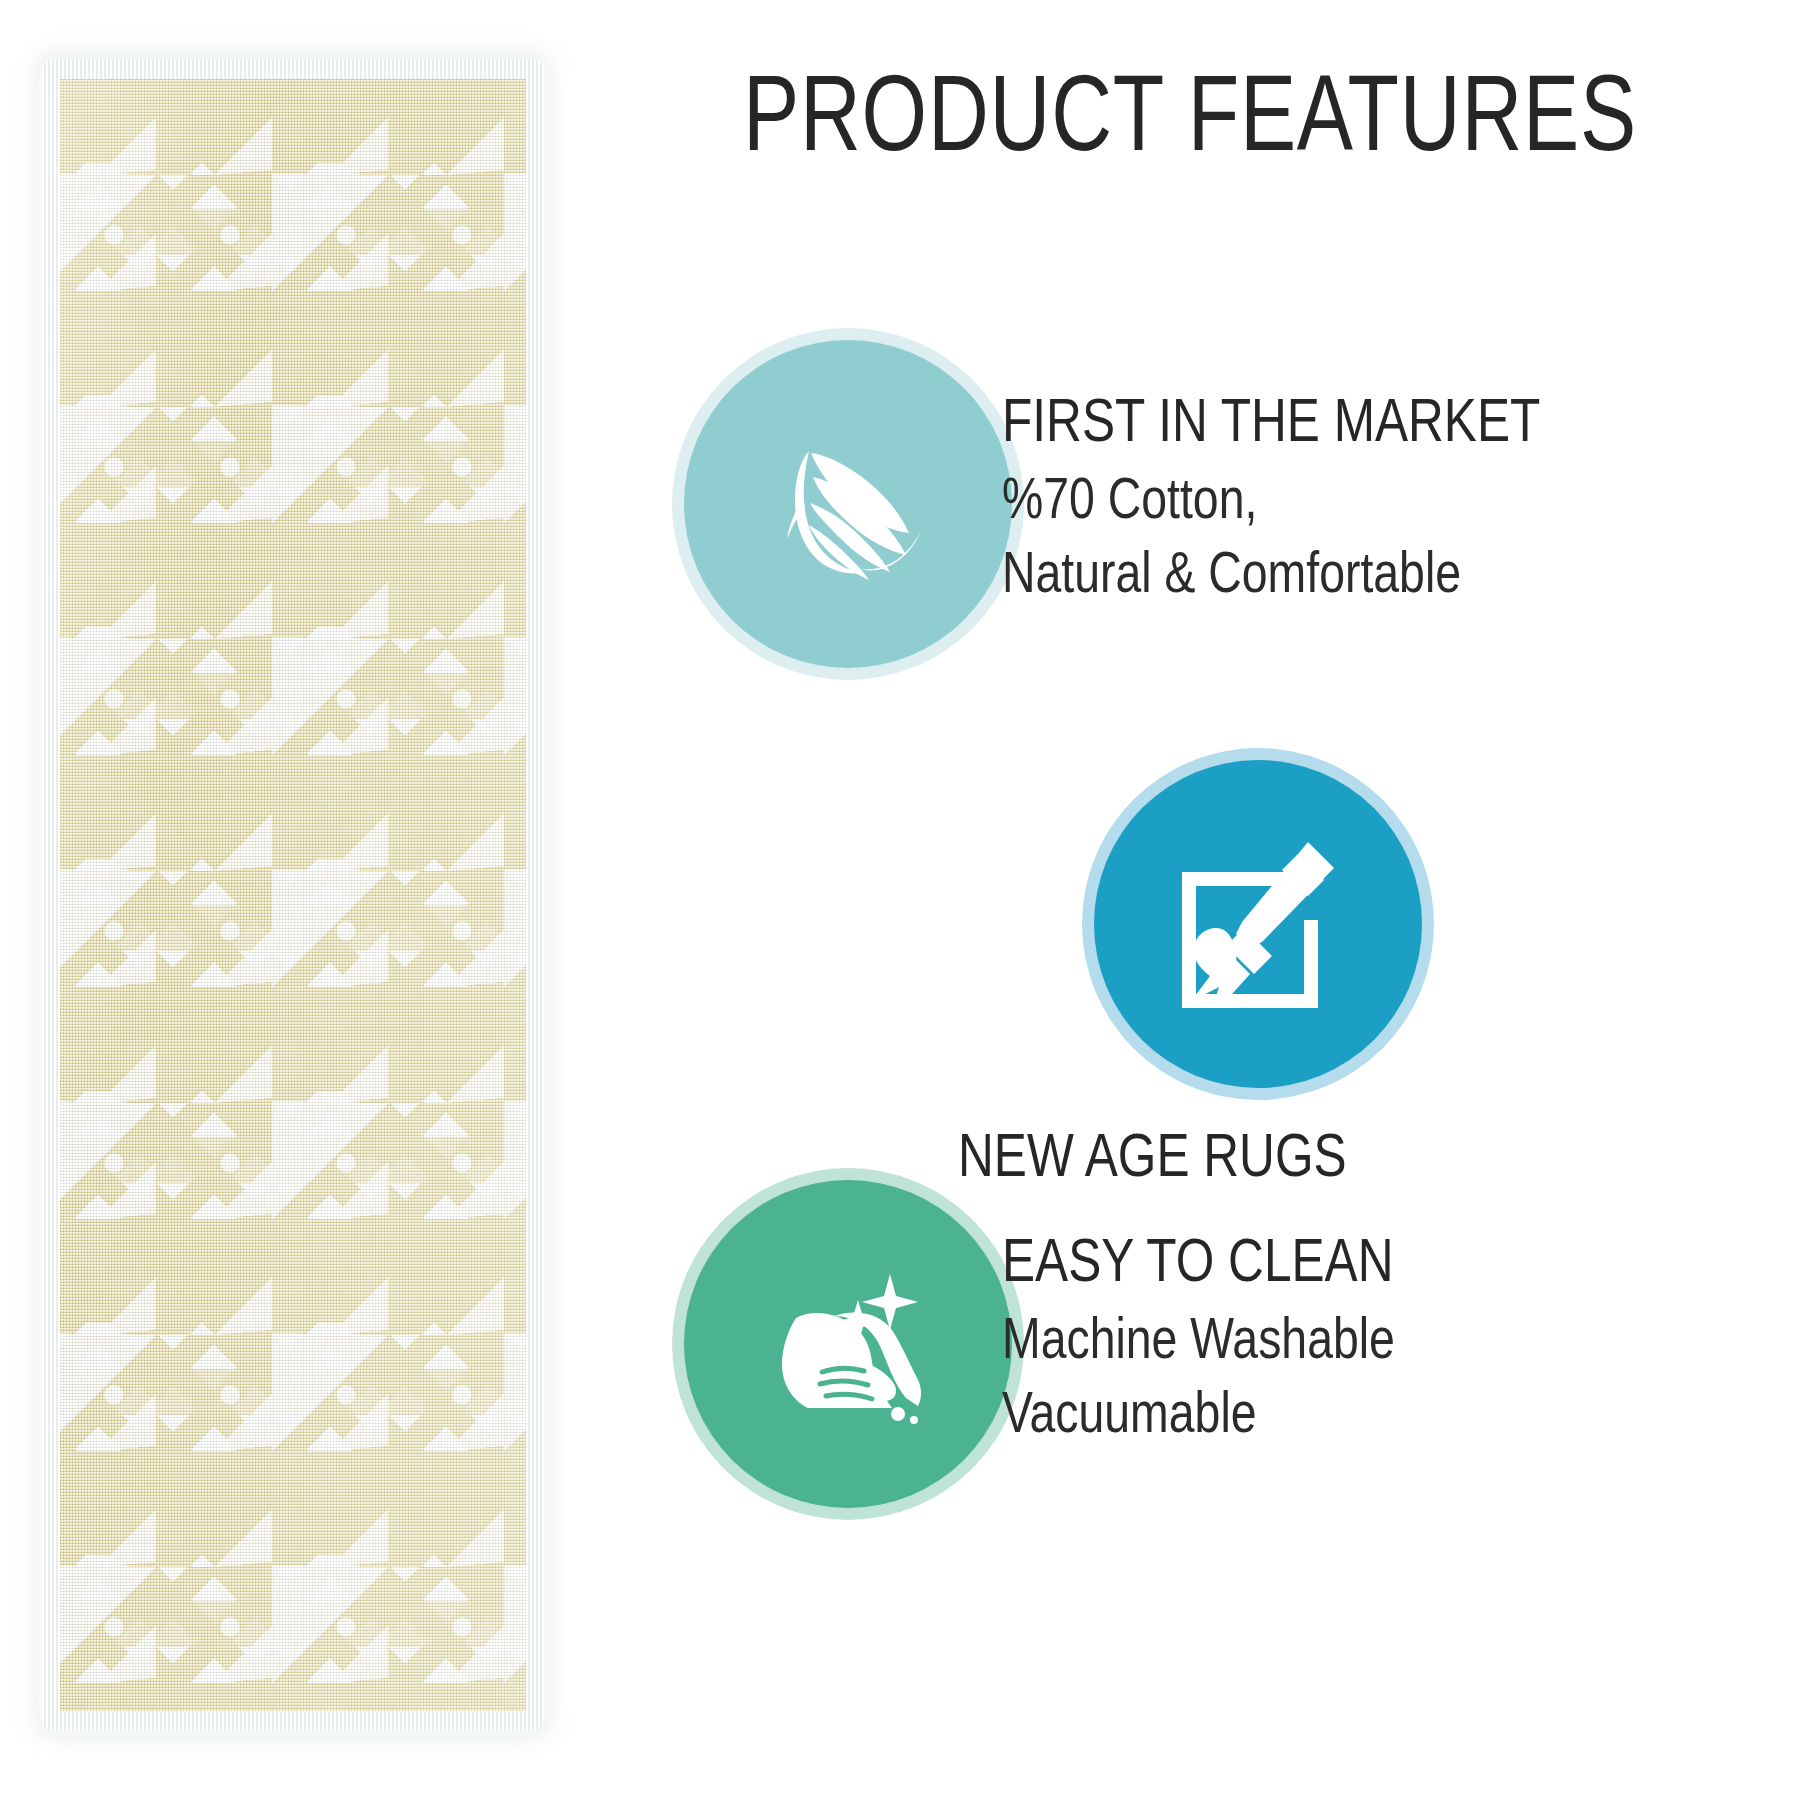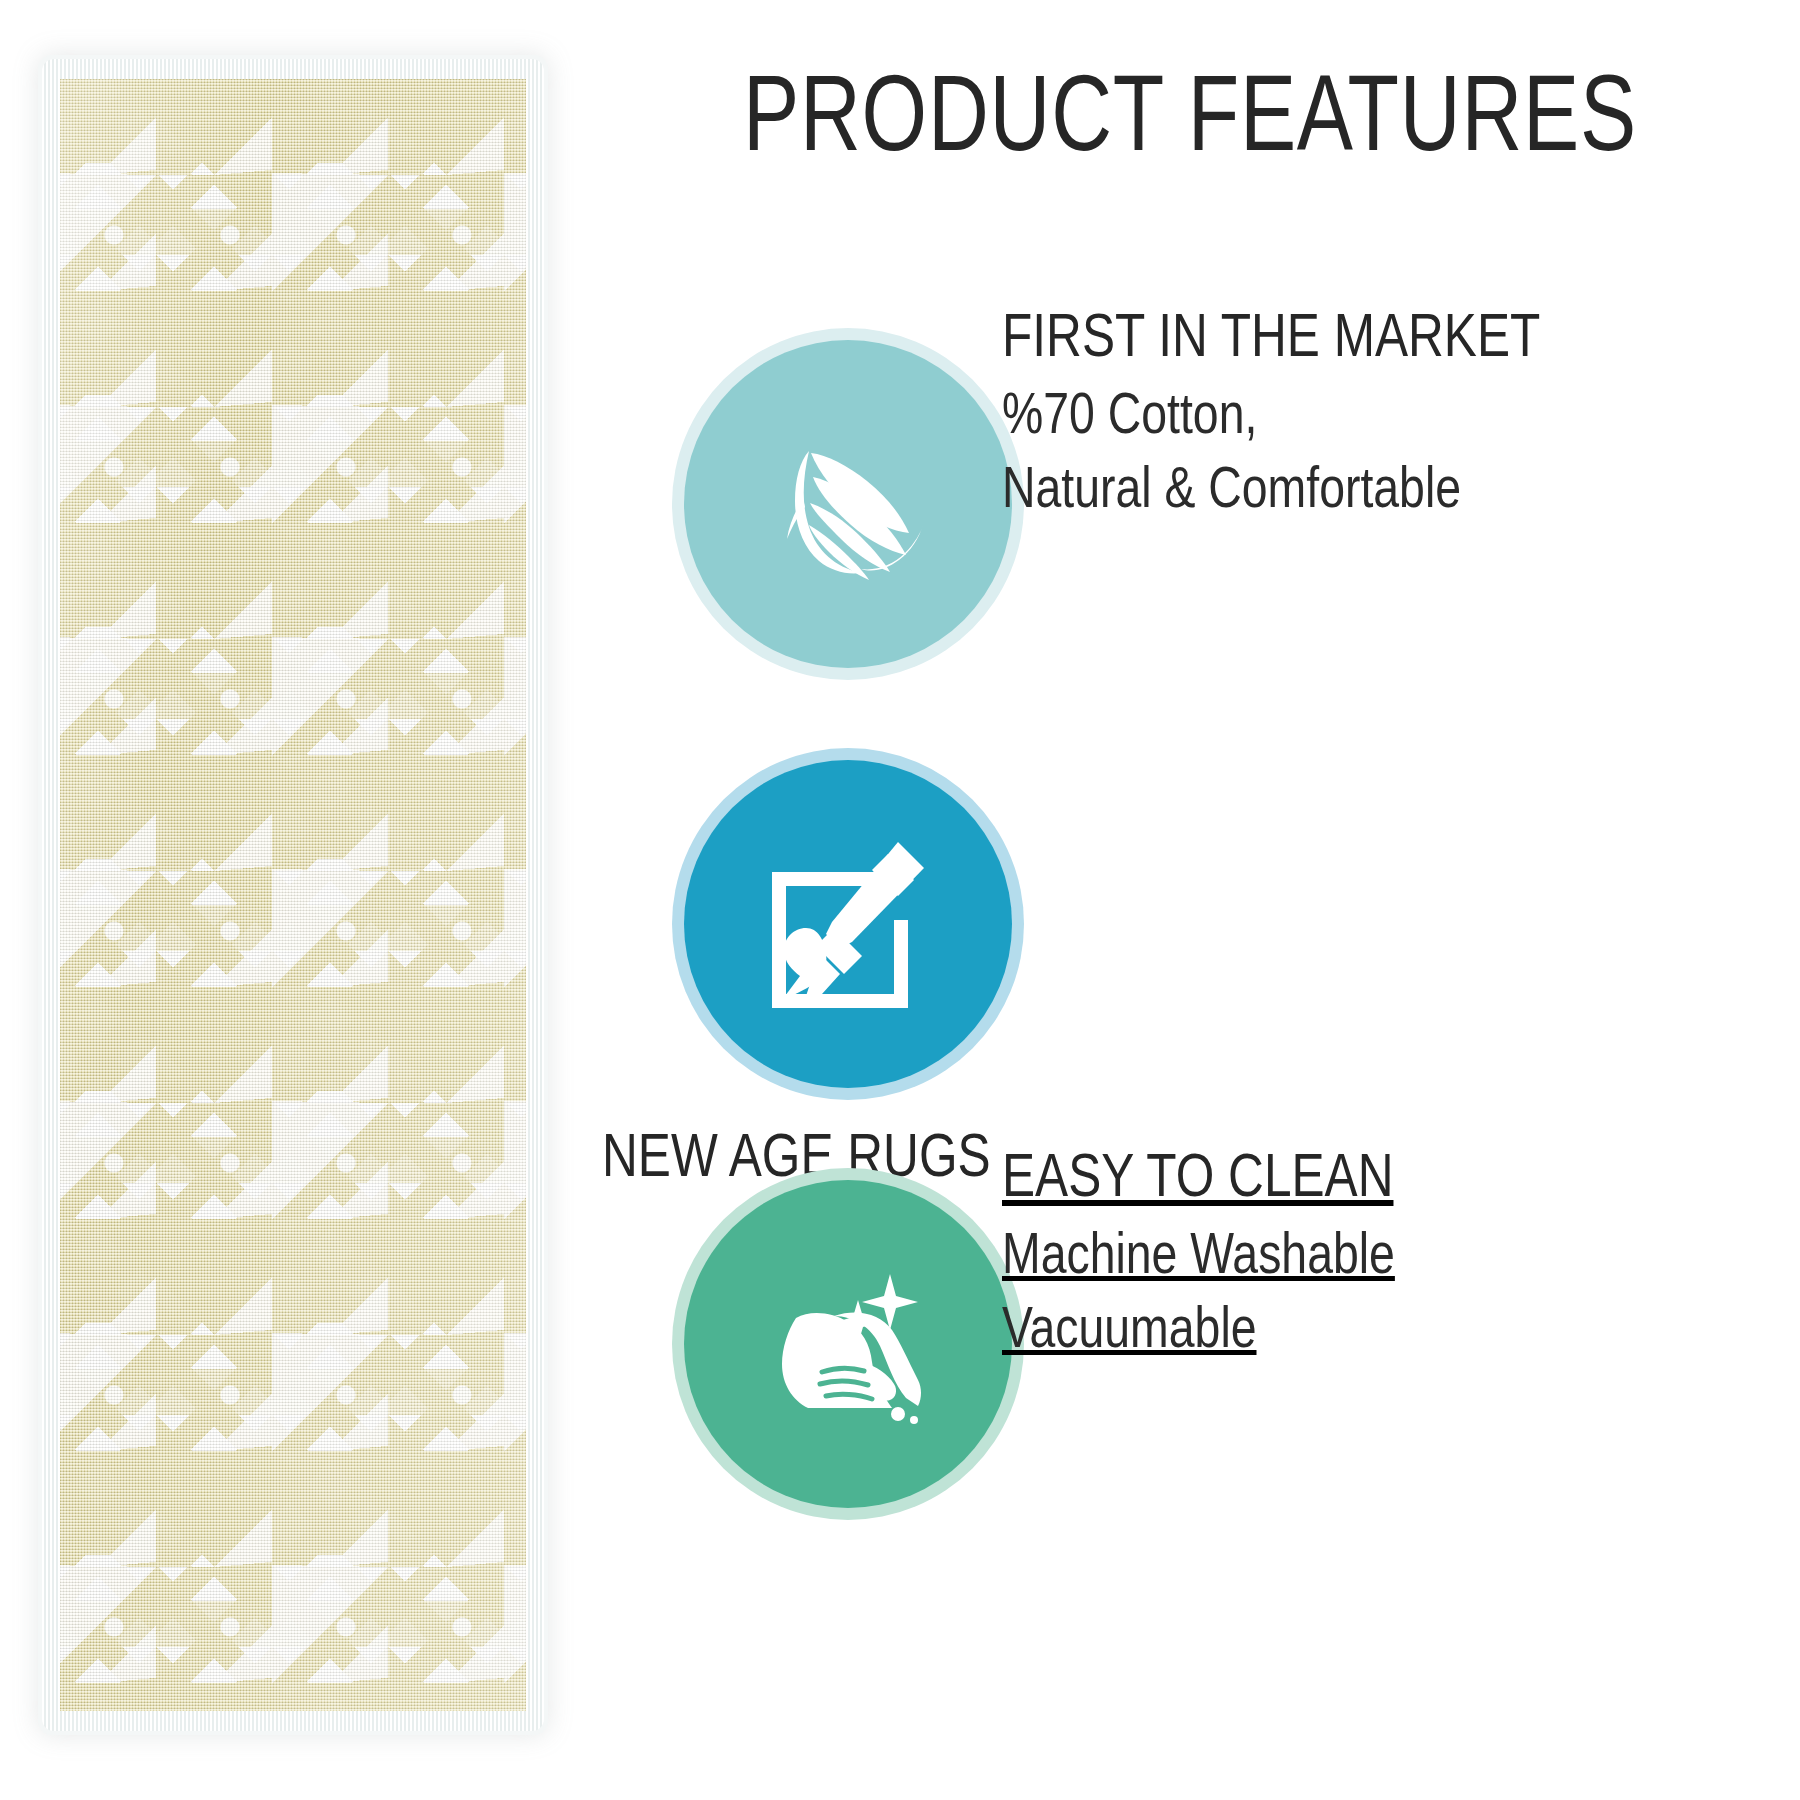--- a/index.html
+++ b/index.html
@@ -171,25 +171,25 @@
     transform-origin: 50% 50%;
     white-space: nowrap;
   }
 
   .feature {
     position: absolute;
     left: 0;
     width: 1220px;
     height: 400px;
     display: flex;
-    align-items: flex-start;
+    align-items: center;
   }
   #feature-0 { top: 300px; }
   #feature-1 { top: 720px; flex-direction: column; }
-  #feature-2 { top: 1140px; text-decoration: underline; }
+  #feature-2 { top: 1140px; }
 
   .badge {
     position: relative;
     width: 400px;
     height: 400px;
     flex: 0 0 400px;
   }
   .badge-ring {
     position: absolute;
     left: 92px;

